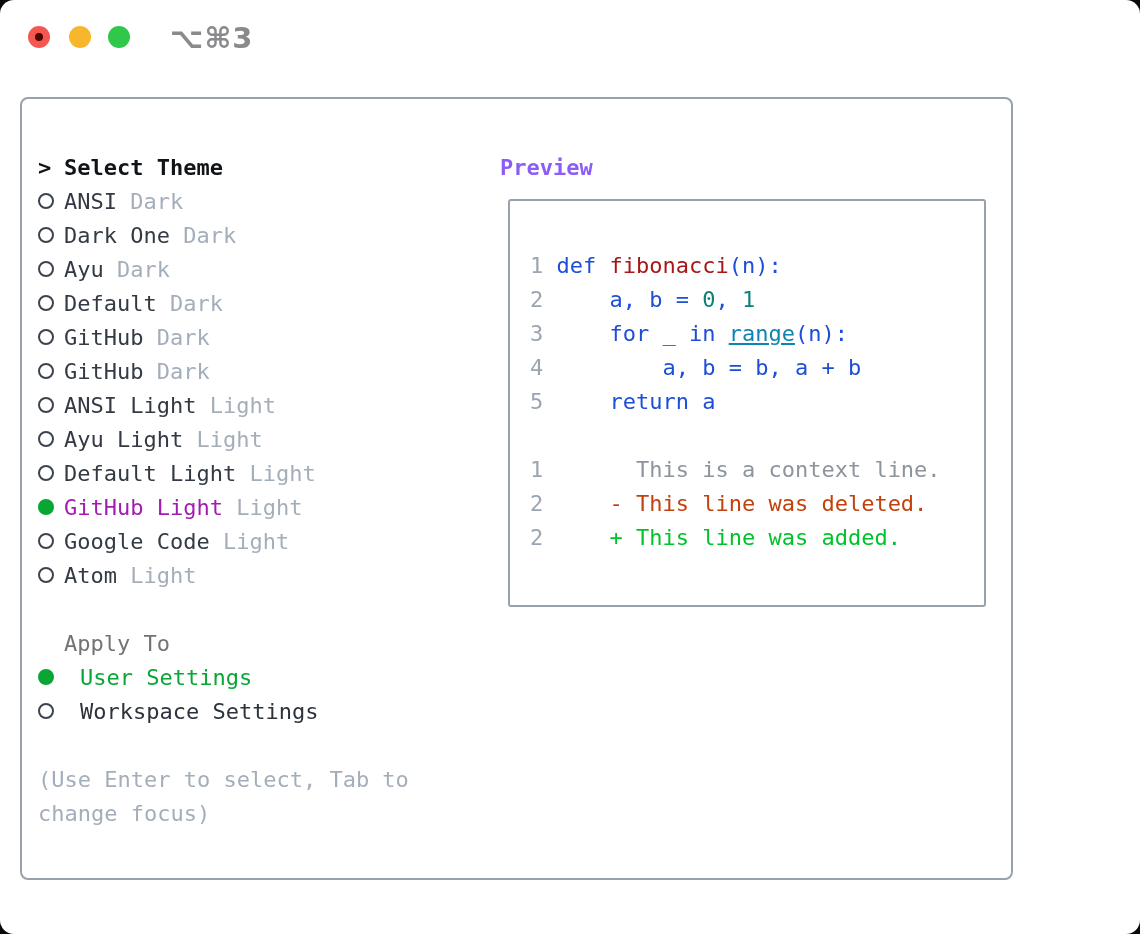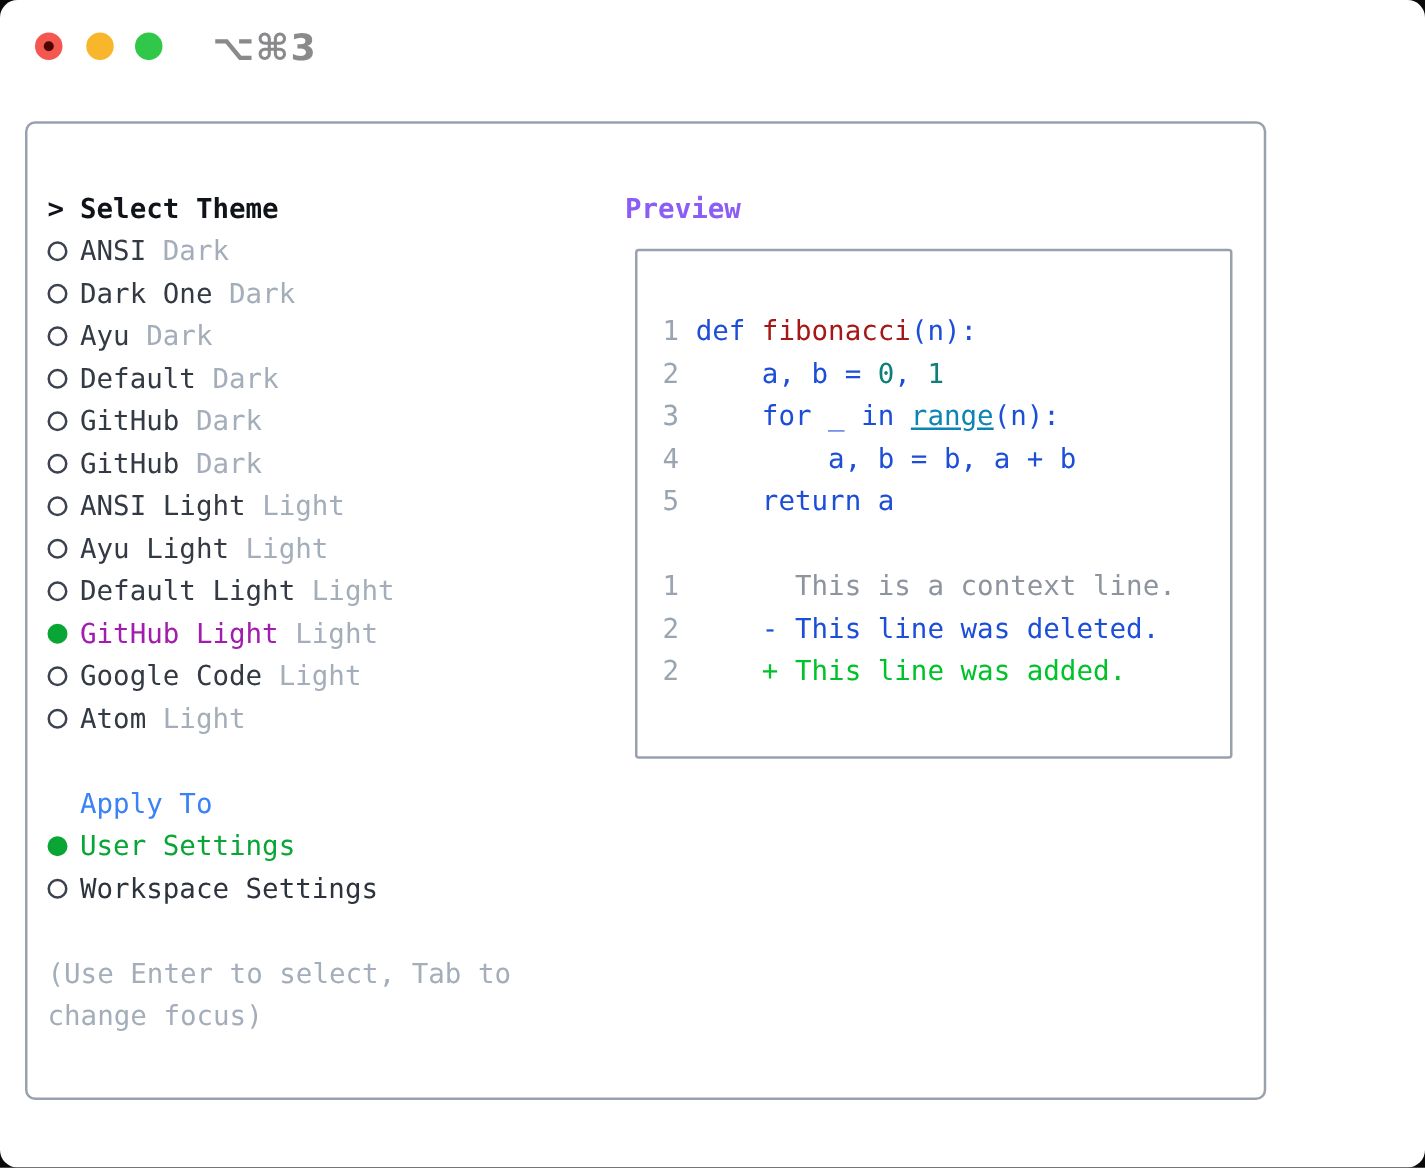--- a/index.html
+++ b/index.html
@@ -25,44 +25,44 @@
     position:absolute;left:20px;top:97px;width:993px;height:783px;
     border:2px solid #99a2ac;border-radius:8px;box-sizing:border-box;
     display:flex;padding-top:51px;
   }
   .left-col{width:462px;padding-left:16px;box-sizing:border-box;}
   .right-col{flex:1;padding-left:16px;box-sizing:border-box;}
   .row{height:34px;display:flex;align-items:center;white-space:pre;font-size:22px;}
   .bullet-col{width:26px;display:inline-flex;align-items:center;flex:0 0 26px;}
   .prompt{font-weight:bold;color:#101317;font-size:22px;}
   .heading-text{font-weight:bold;color:#101317;}
-  .heading2{color:#3b82f6;}
+  .heading2{color:#737373;}
   .radio{width:12px;height:12px;border-radius:50%;border:2px solid #3c434e;box-sizing:content-box;}
   .radio.on{border-color:#09a636;background:#09a636;}
   .item-name{color:#333a44;}
   .theme-row.selected .item-name{color:#a21caf;}
   .item-variant{color:#a4aeba;}
-  .apply-row .item-name{color:#2c333d;}
+  .apply-row .item-name{color:#2c333d;margin-left:16px;}
   .apply-row.selected .item-name{color:#09a636;}
   .help-line{color:#a4aeba;}
   
   .preview-heading{font-weight:bold;color:#8b5cf6;}
   .preview-box{
     margin-left:8px;margin-top:15px;width:478px;height:408px;
     border:2px solid #99a2ac;border-radius:3px;box-sizing:border-box;
     padding:47px 0 0 20px;overflow:hidden;
   }
   .code-row{height:34px;display:flex;align-items:center;white-space:pre;font-size:22px;}
   .gutter{color:#9aa5b1;}
   .seg-code{color:#1d4ed8;}
   .seg-function{color:#a61717;}
   .seg-number{color:#0d8079;}
   .seg-builtin{color:#0e84b5;text-decoration:underline;}
   .seg-context{color:#8d949e;}
-  .seg-deleted{color:#1d4ed8;}
+  .seg-deleted{color:#c2410c;}
   .seg-added{color:#00c22a;}
 </style>
 </head>
 <body>
 
 <div class="screen">
 
   <div class="titlebar">
     <span class="tl red">
         <span class="dot"></span>

